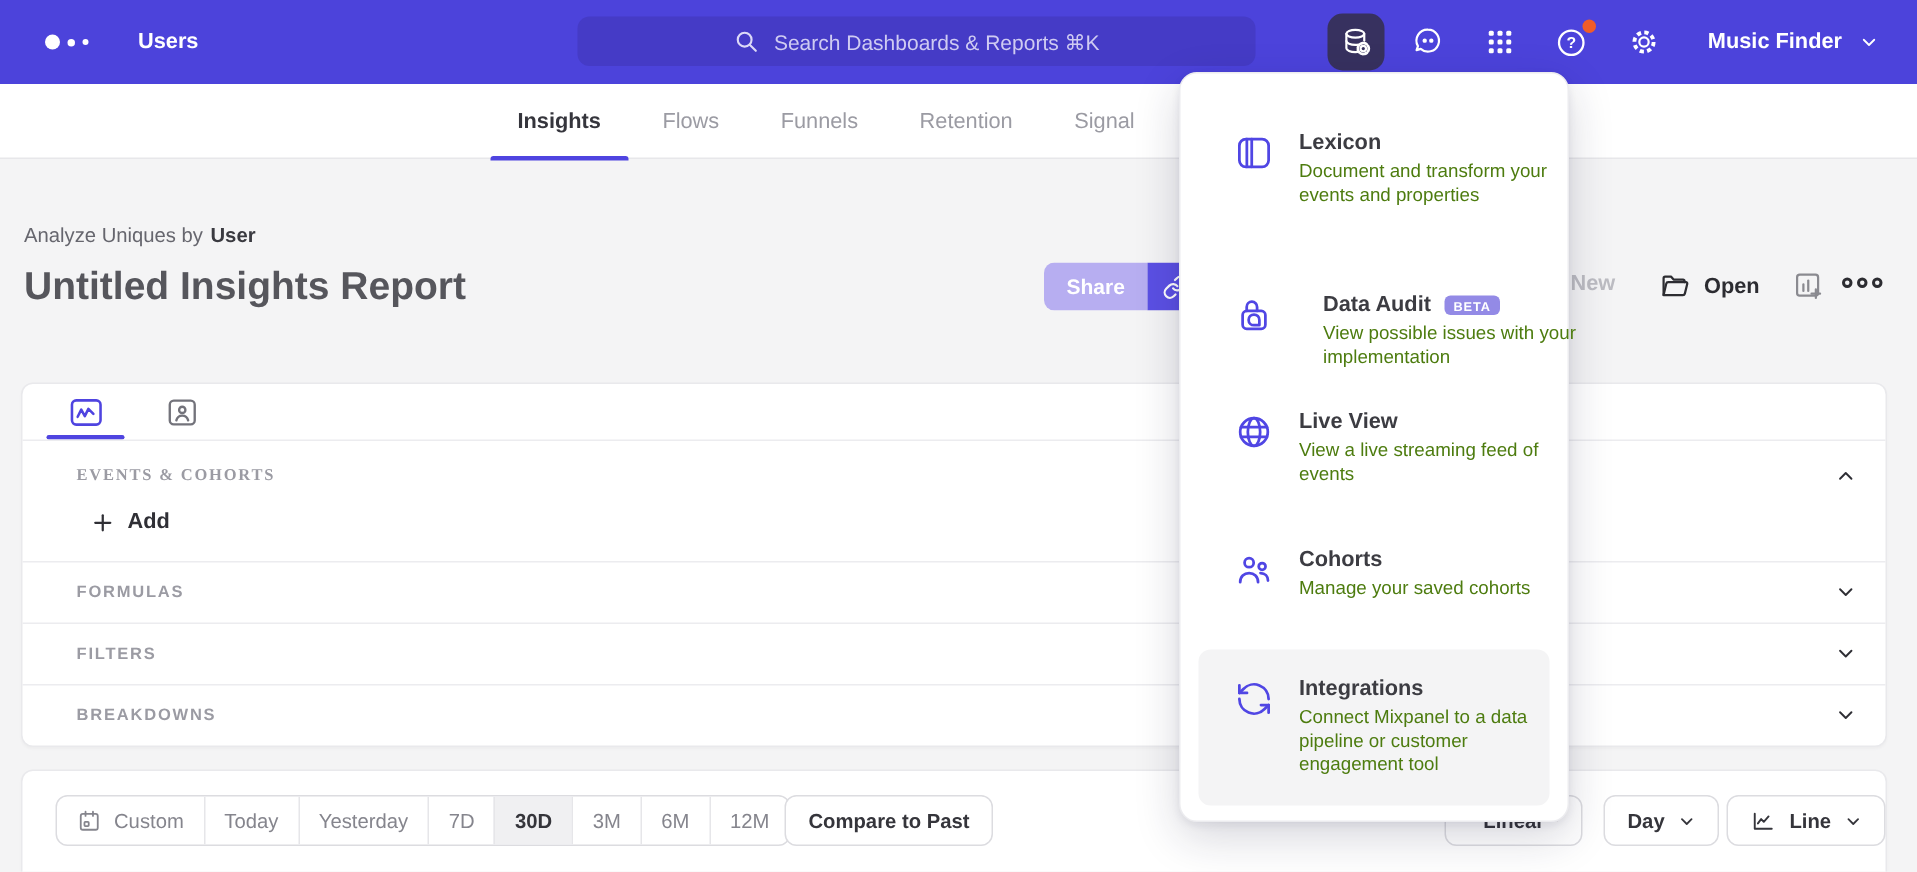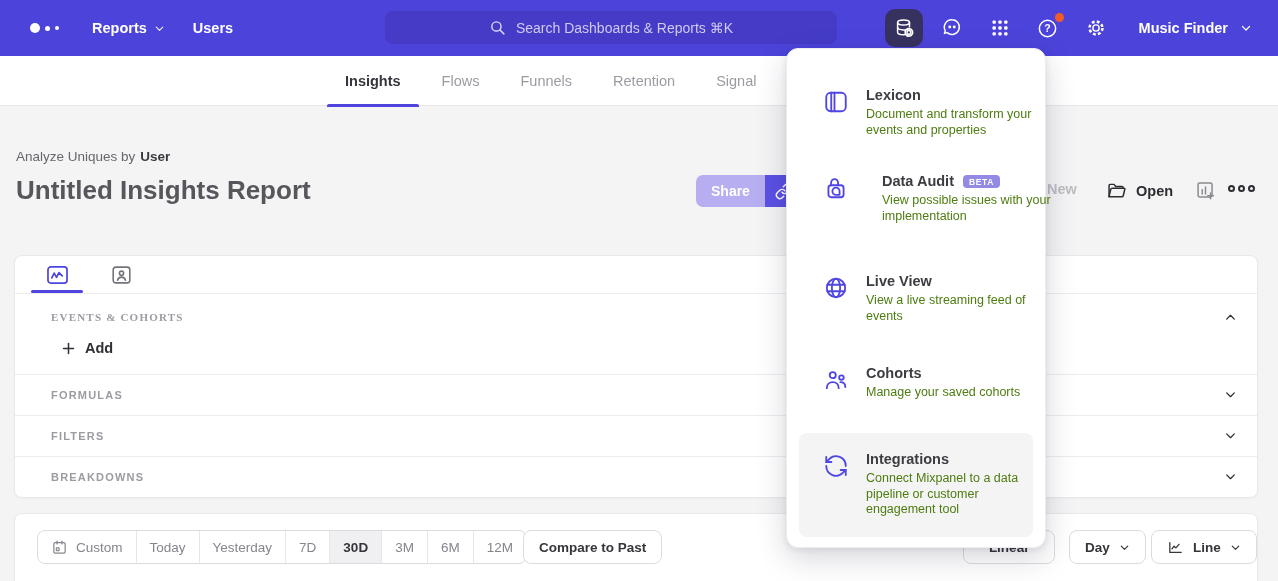--- a/index.html
+++ b/index.html
@@ -106,26 +106,20 @@
 <body>
 
 <div class="navbar">
   <div class="logo">
     <span class="d1"></span>
       <span class="d2"></span>
       <span class="d3"></span>
   </div>
   <div class="nav-links">
     <div class="nav-link">
-      <span>Reports</span>
-      <svg width="11" height="11" viewBox="0 0 24 24" fill="none" stroke="#fff" stroke-width="2.6" stroke-linecap="round" stroke-linejoin="round">
-          <polyline points="5 9 12 16 19 9"></polyline>
-        </svg>
-    </div>
-    <div class="nav-link">
       <span>Users</span>
     </div>
   </div>
 
   <div class="search-pill">
     <svg width="17" height="17" viewBox="0 0 24 24" fill="none" stroke="#dcd9f7" stroke-width="2" stroke-linecap="round">
         <circle cx="10.5" cy="10.5" r="6.5"></circle>
         <line x1="15.5" y1="15.5" x2="21" y2="21"></line>
       </svg>
     <span>Search Dashboards &amp; Reports ⌘K</span>
@@ -388,21 +382,21 @@
       </svg>
     </div>
     <div>
       <div class="menu-title">
           <span>Lexicon</span>
         </div>
       <div class="menu-desc">Document and transform your events and properties</div>
     </div>
   </div>
 
-  <div class="menu-item" style="top:114px;gap:33px;">
+  <div class="menu-item" style="top:136px;gap:33px;">
     <div class="menu-icon">
       <svg width="26" height="26" viewBox="0 0 24 24" fill="none" stroke="#5046e4" stroke-width="1.7" stroke-linecap="round" stroke-linejoin="round">
         <rect x="5" y="9.5" width="14" height="11" rx="2.5"></rect>
         <path d="M7.5 9.5V7a3.2 3.2 0 0 1 6.4 0v2.5"></path>
         <path d="M15.3 15a3.3 3.3 0 1 0-3.3 3.3h3.3v-3.3z"></path>
       </svg>
     </div>
     <div>
       <div class="menu-title">
         <span>Data Audit</span>

